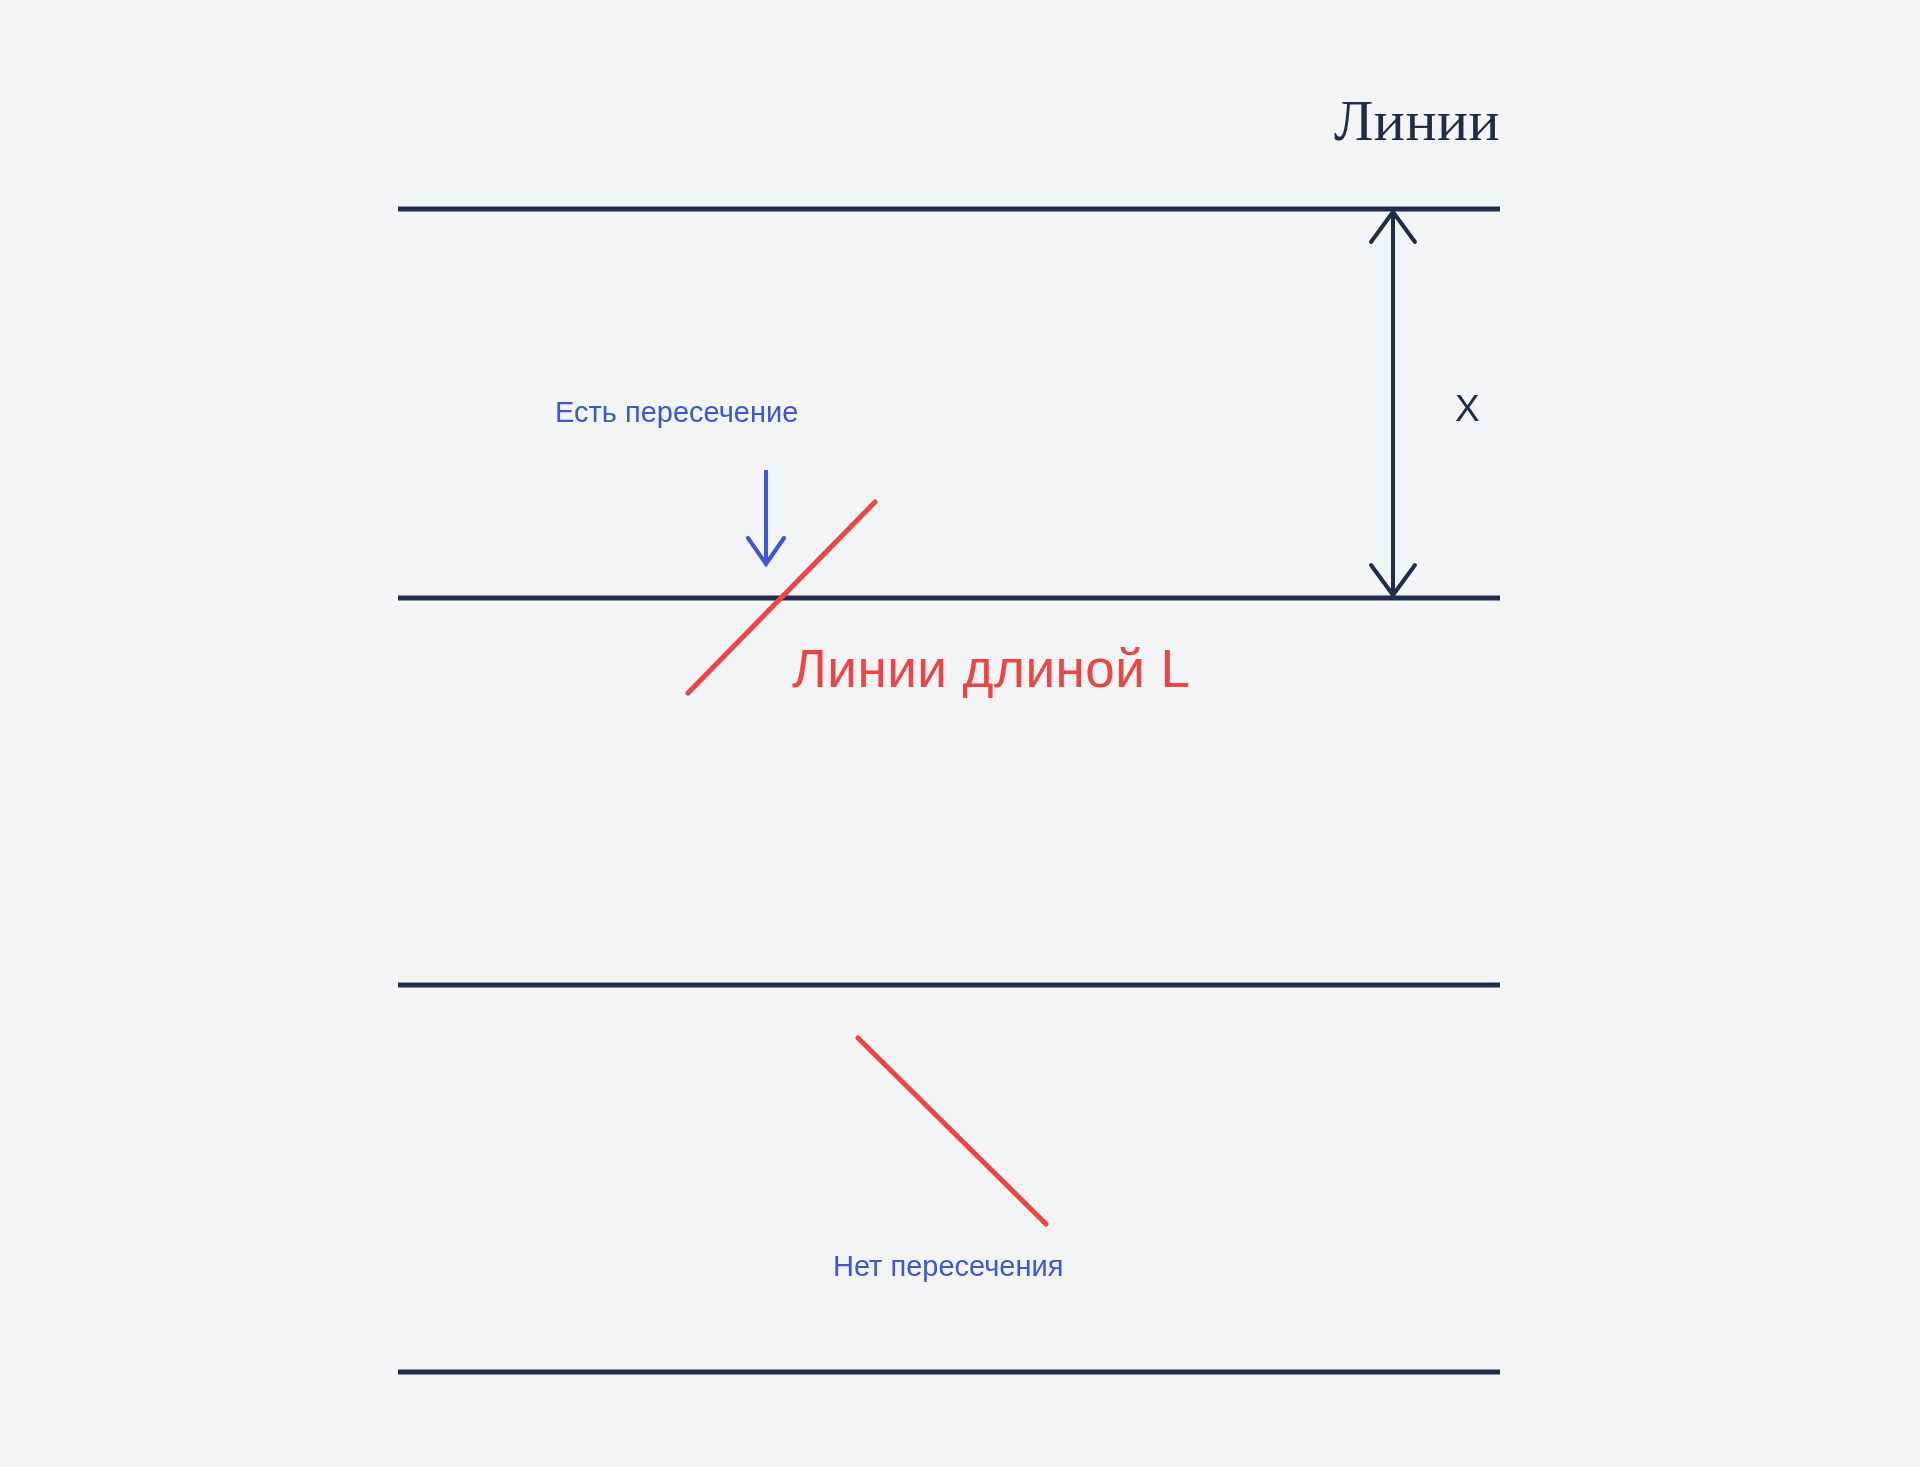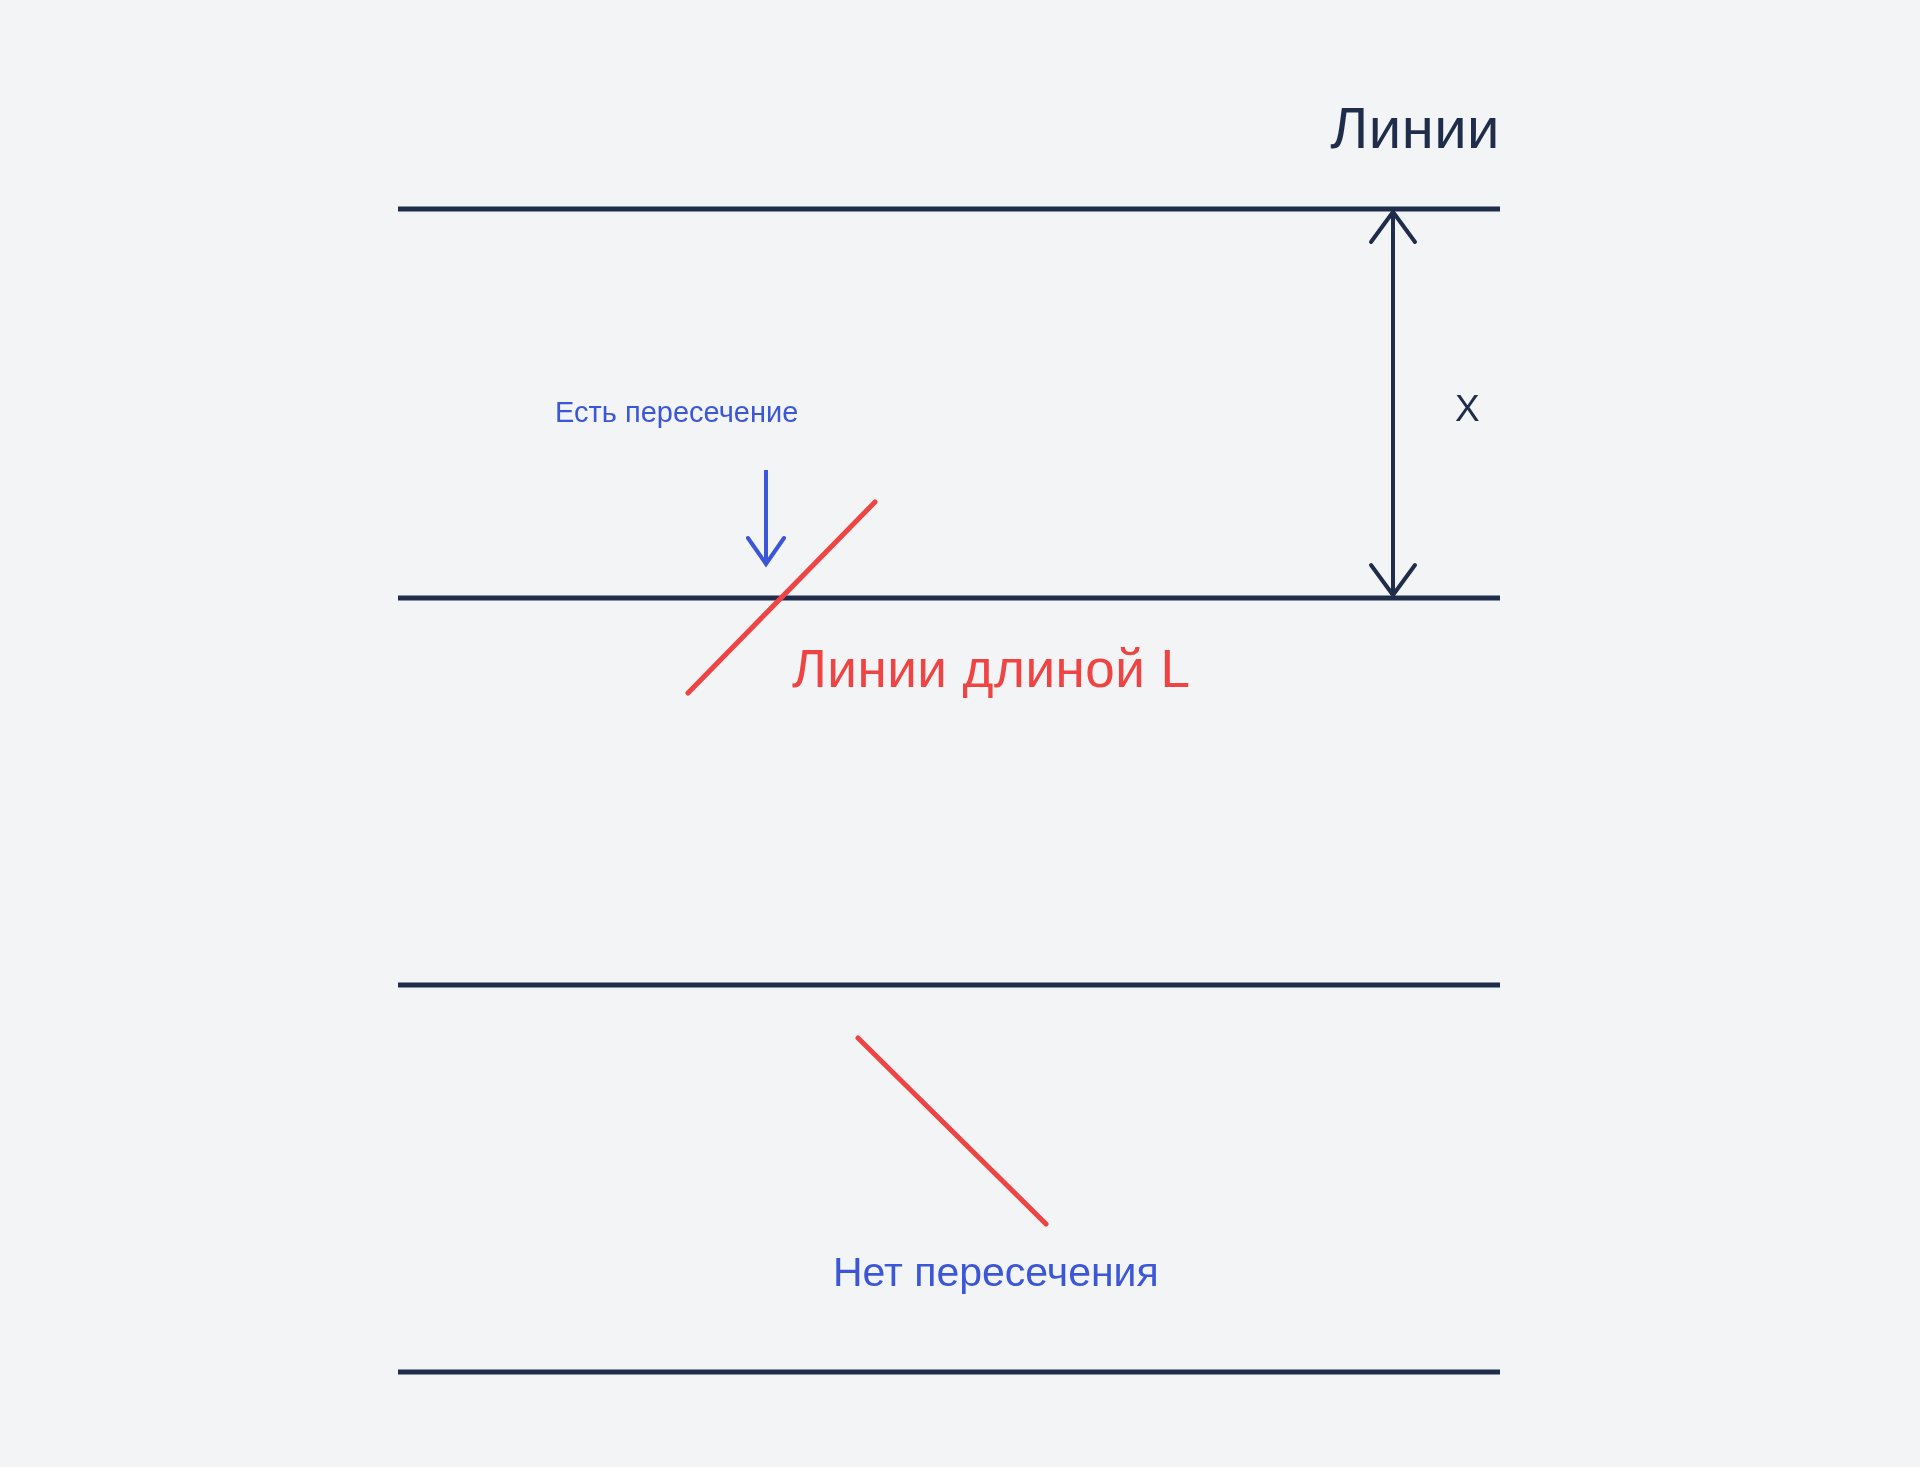--- a/index.html
+++ b/index.html
@@ -29,42 +29,43 @@
   }
   .txt {
     position: absolute;
     white-space: pre;
     font-family: "Liberation Sans", sans-serif;
     font-weight: 400;
     line-height: 1;
   }
   #title-lines {
     right: 420px;
-    top: 99px;
+    top: 92px;
     font-size: 58px;
     color: #1f2d4a;
     letter-spacing: 0.5px;
+    font-family: Liberation Serif, serif;
   }
   #label-intersect {
     left: 555px;
     top: 398px;
     font-size: 29px;
     color: #3b56d6;
   }
   #label-needle {
     left: 792px;
     top: 642px;
     font-size: 53px;
     color: #ef4444;
     letter-spacing: 0.5px;
   }
   #label-no-intersect {
     left: 833px;
     top: 1252px;
-    font-size: 41px;
+    font-size: 29px;
     color: #3b56d6;
   }
   #label-x {
     left: 1455px;
     top: 390px;
     font-size: 37px;
     color: #1f2d4a;
   }
 </style>
 </head>

